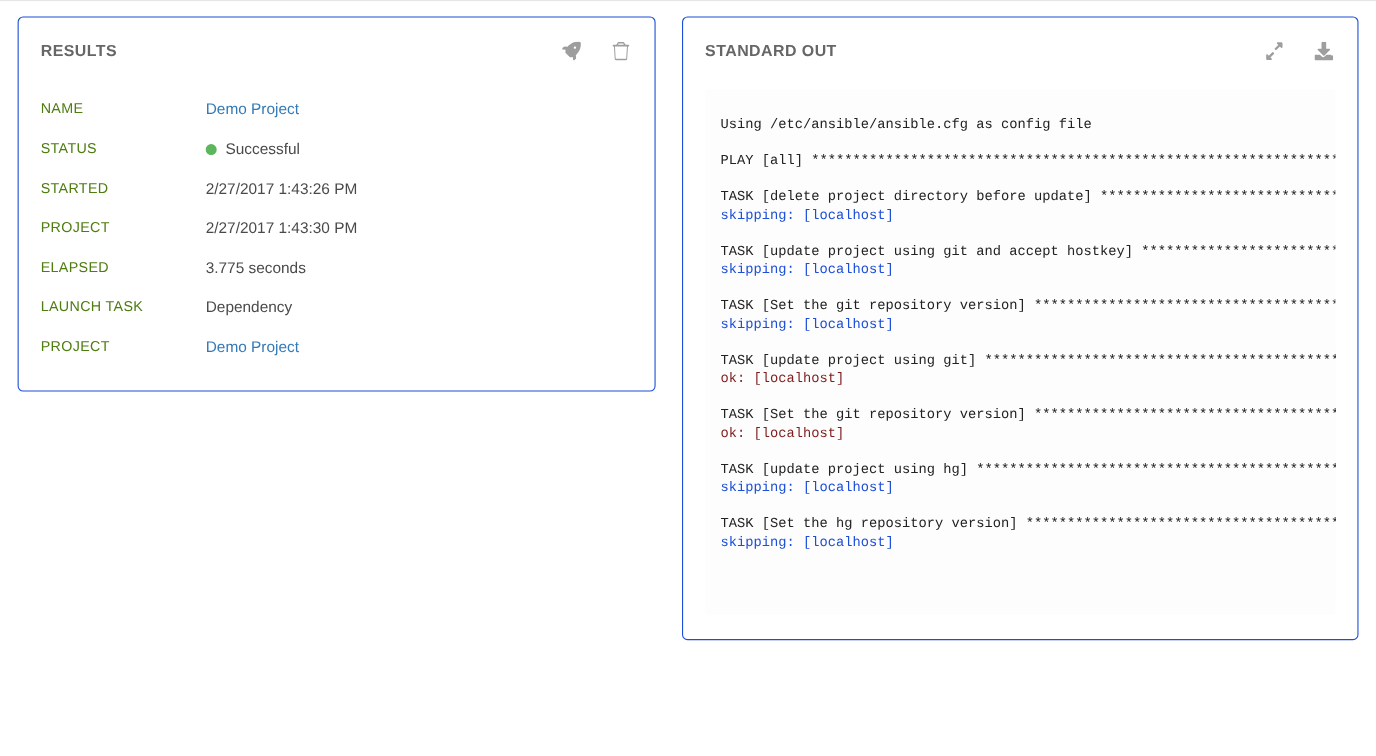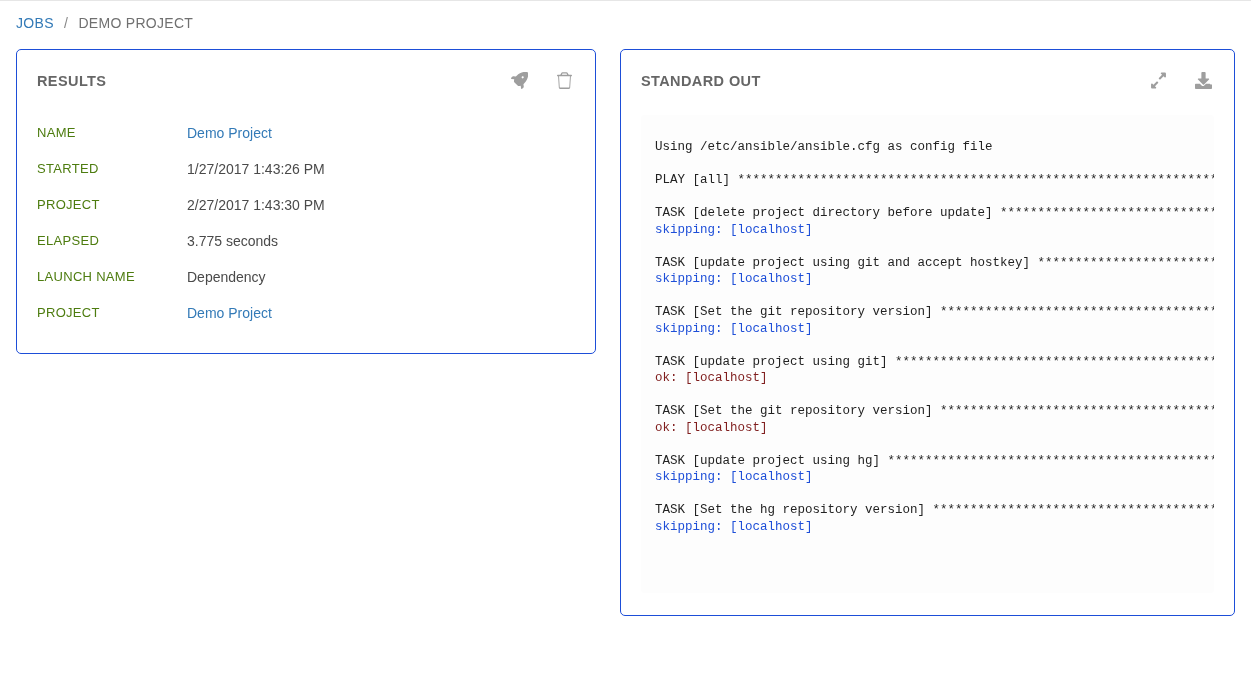--- a/index.html
+++ b/index.html
@@ -61,25 +61,20 @@
   .stdout-wrap::-webkit-scrollbar { width: 12px; height: 12px; }
   .stdout-wrap::-webkit-scrollbar-thumb { background: #cfcfcf; border-radius: 6px; }
   .stdout-wrap::-webkit-scrollbar-track { background: #f2f2f2; }
 </style>
 </head>
 <body>
 
 <div class="top-border"></div>
 <div class="page">
 
-  <div class="breadcrumb">
-    <a href="#">JOBS</a>
-    <span class="sep">/</span>
-    <span class="current">DEMO PROJECT</span>
-  </div>
 
   <div class="columns">
 
     <div class="panel panel-left">
       <div class="panel-header">
         <div class="panel-title">RESULTS</div>
         <div class="panel-actions">
           <button class="icon-btn" title="Relaunch">
             <span>
               <svg viewBox="0 0 512 512" fill="currentColor">
@@ -96,33 +91,39 @@
           </button>
         </div>
       </div>
 
       <div class="kv-table">
         <div class="kv-row">
           <div class="kv-label">NAME</div>
           <div class="kv-value link"><a href="#">Demo Project</a></div>
         </div>
         <div class="kv-row">
+          <div class="kv-label">STATUS</div>
+          <div class="kv-value">
+            <span class="status-dot"></span><span>Successful</span>
+          </div>
+        </div>
+        <div class="kv-row">
           <div class="kv-label">STARTED</div>
-          <div class="kv-value">1/27/2017 1:43:26 PM</div>
+          <div class="kv-value">2/27/2017 1:43:26 PM</div>
         </div>
         <div class="kv-row">
           <div class="kv-label">PROJECT</div>
           <div class="kv-value">2/27/2017 1:43:30 PM</div>
         </div>
         <div class="kv-row">
           <div class="kv-label">ELAPSED</div>
           <div class="kv-value">3.775 seconds</div>
         </div>
         <div class="kv-row">
-          <div class="kv-label">LAUNCH NAME</div>
+          <div class="kv-label">LAUNCH TASK</div>
           <div class="kv-value">Dependency</div>
         </div>
         <div class="kv-row">
           <div class="kv-label">PROJECT</div>
           <div class="kv-value link"><a href="#">Demo Project</a></div>
         </div>
       </div>
     </div>
 
     <div class="panel panel-right">

